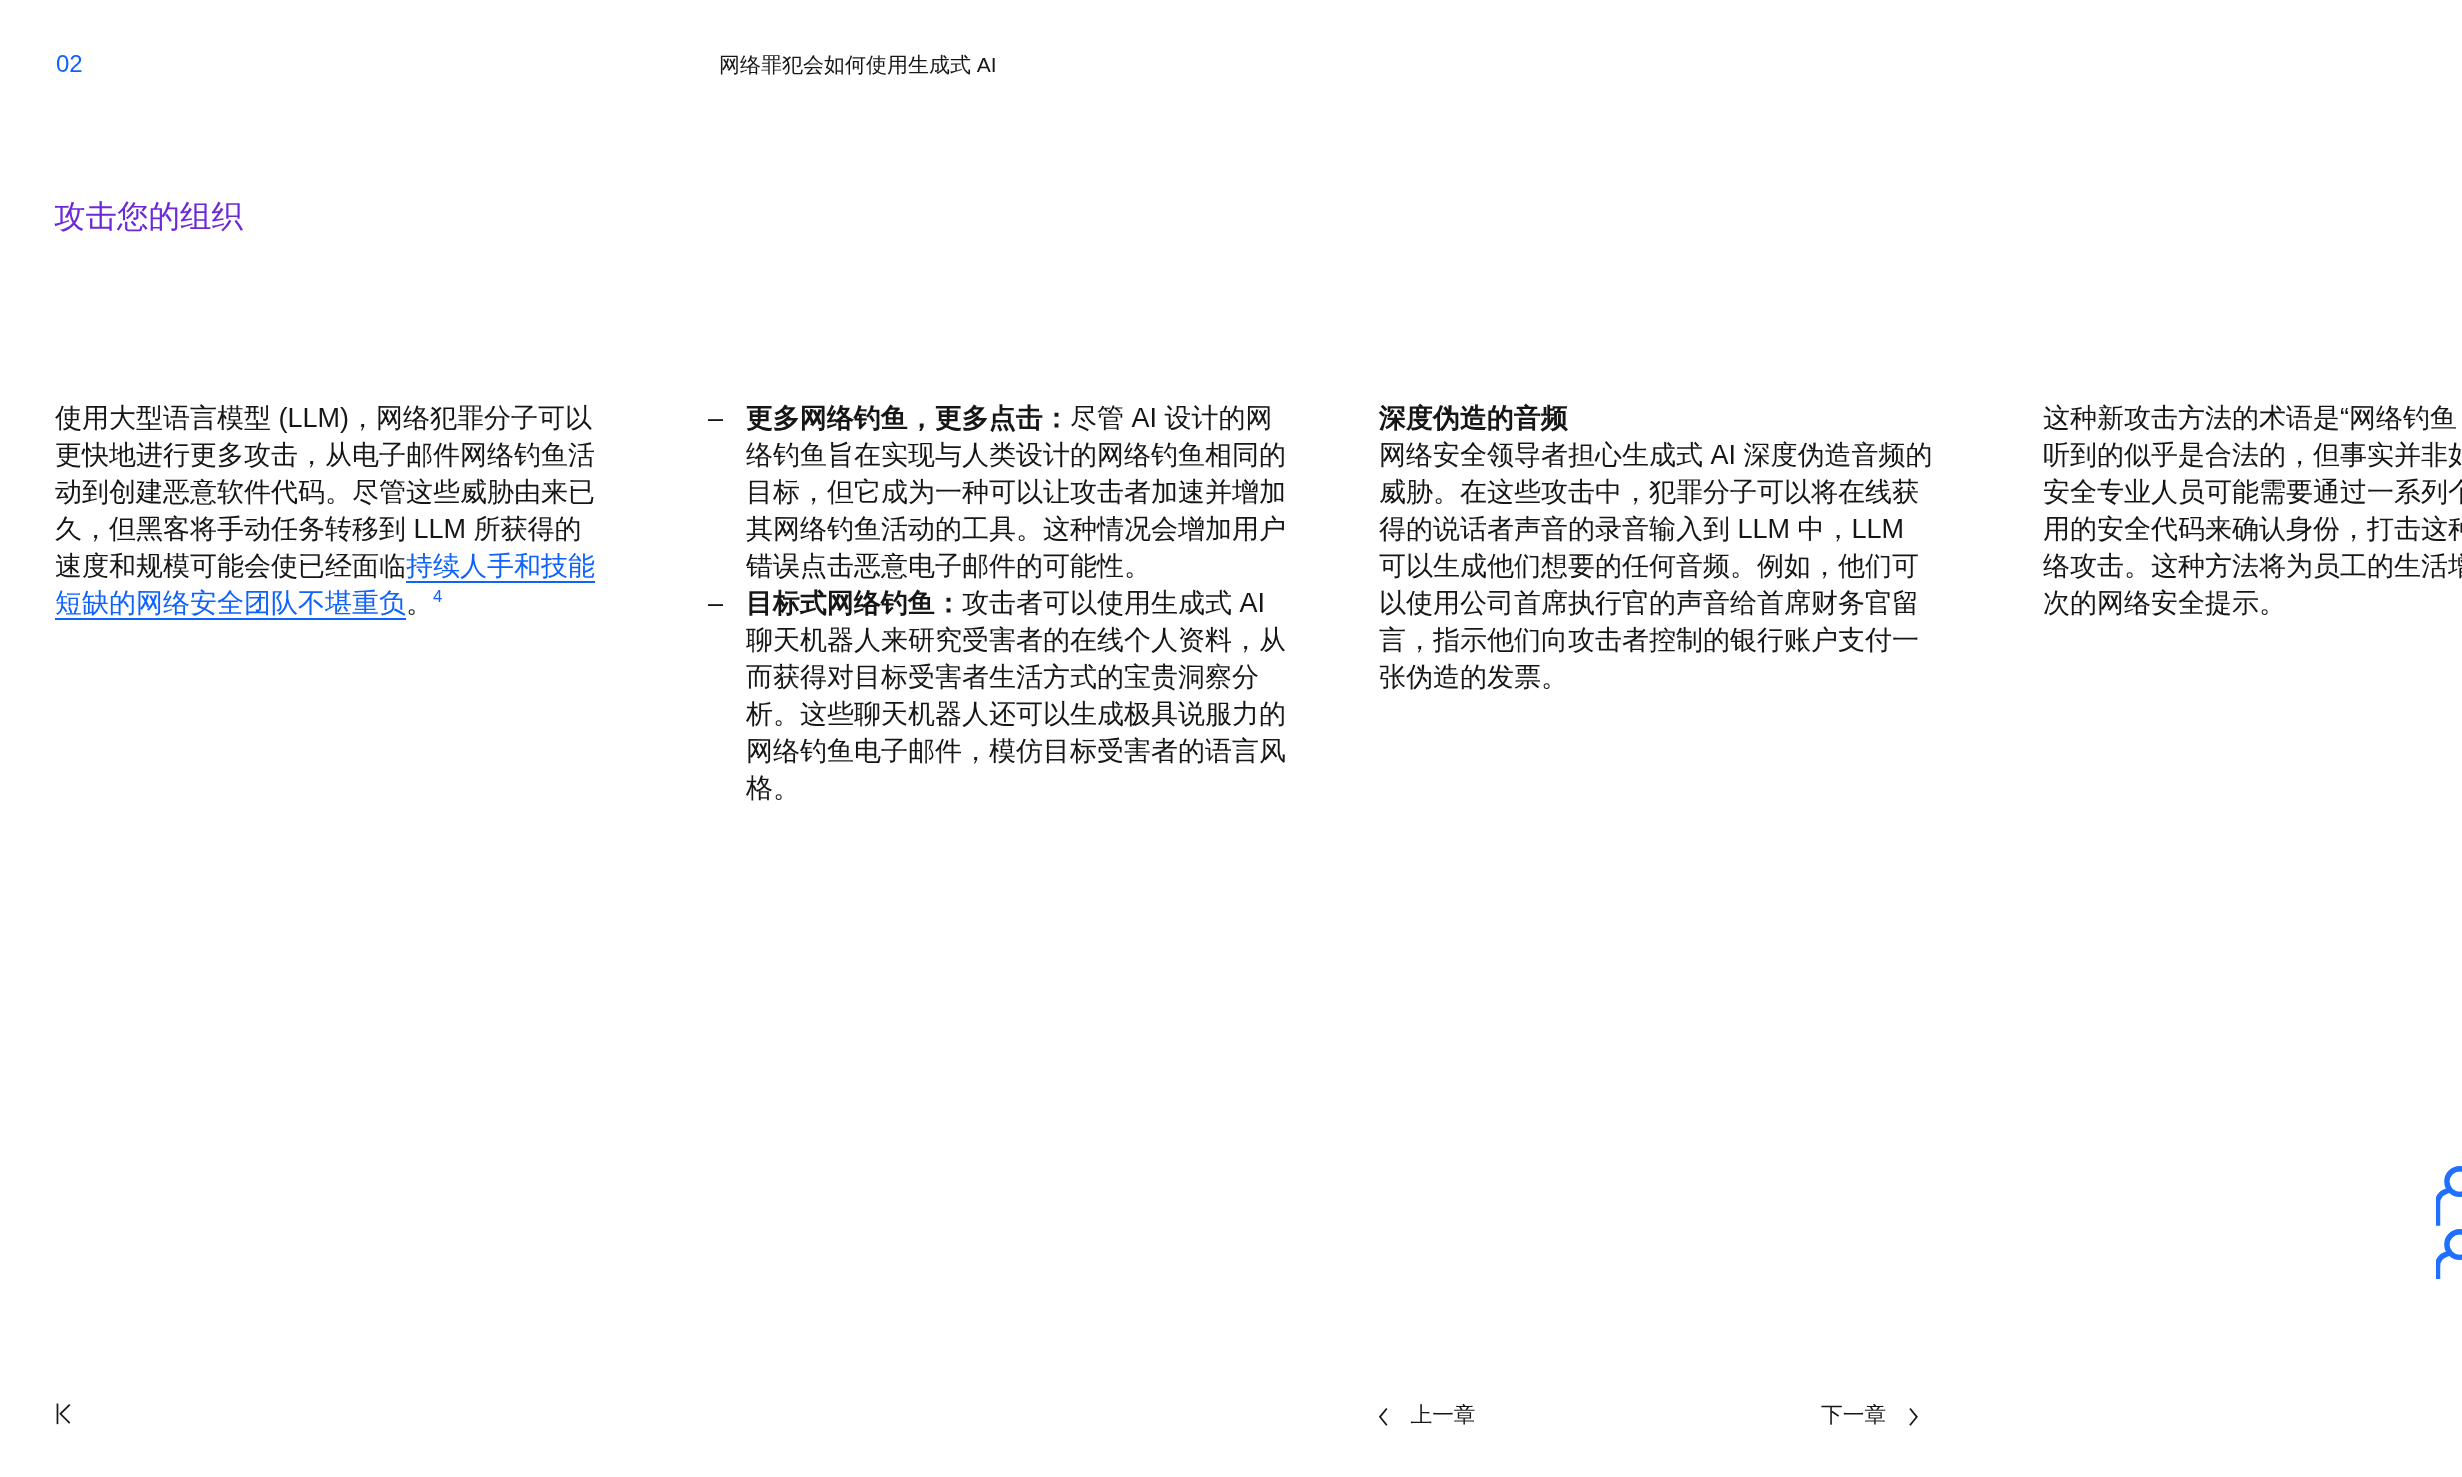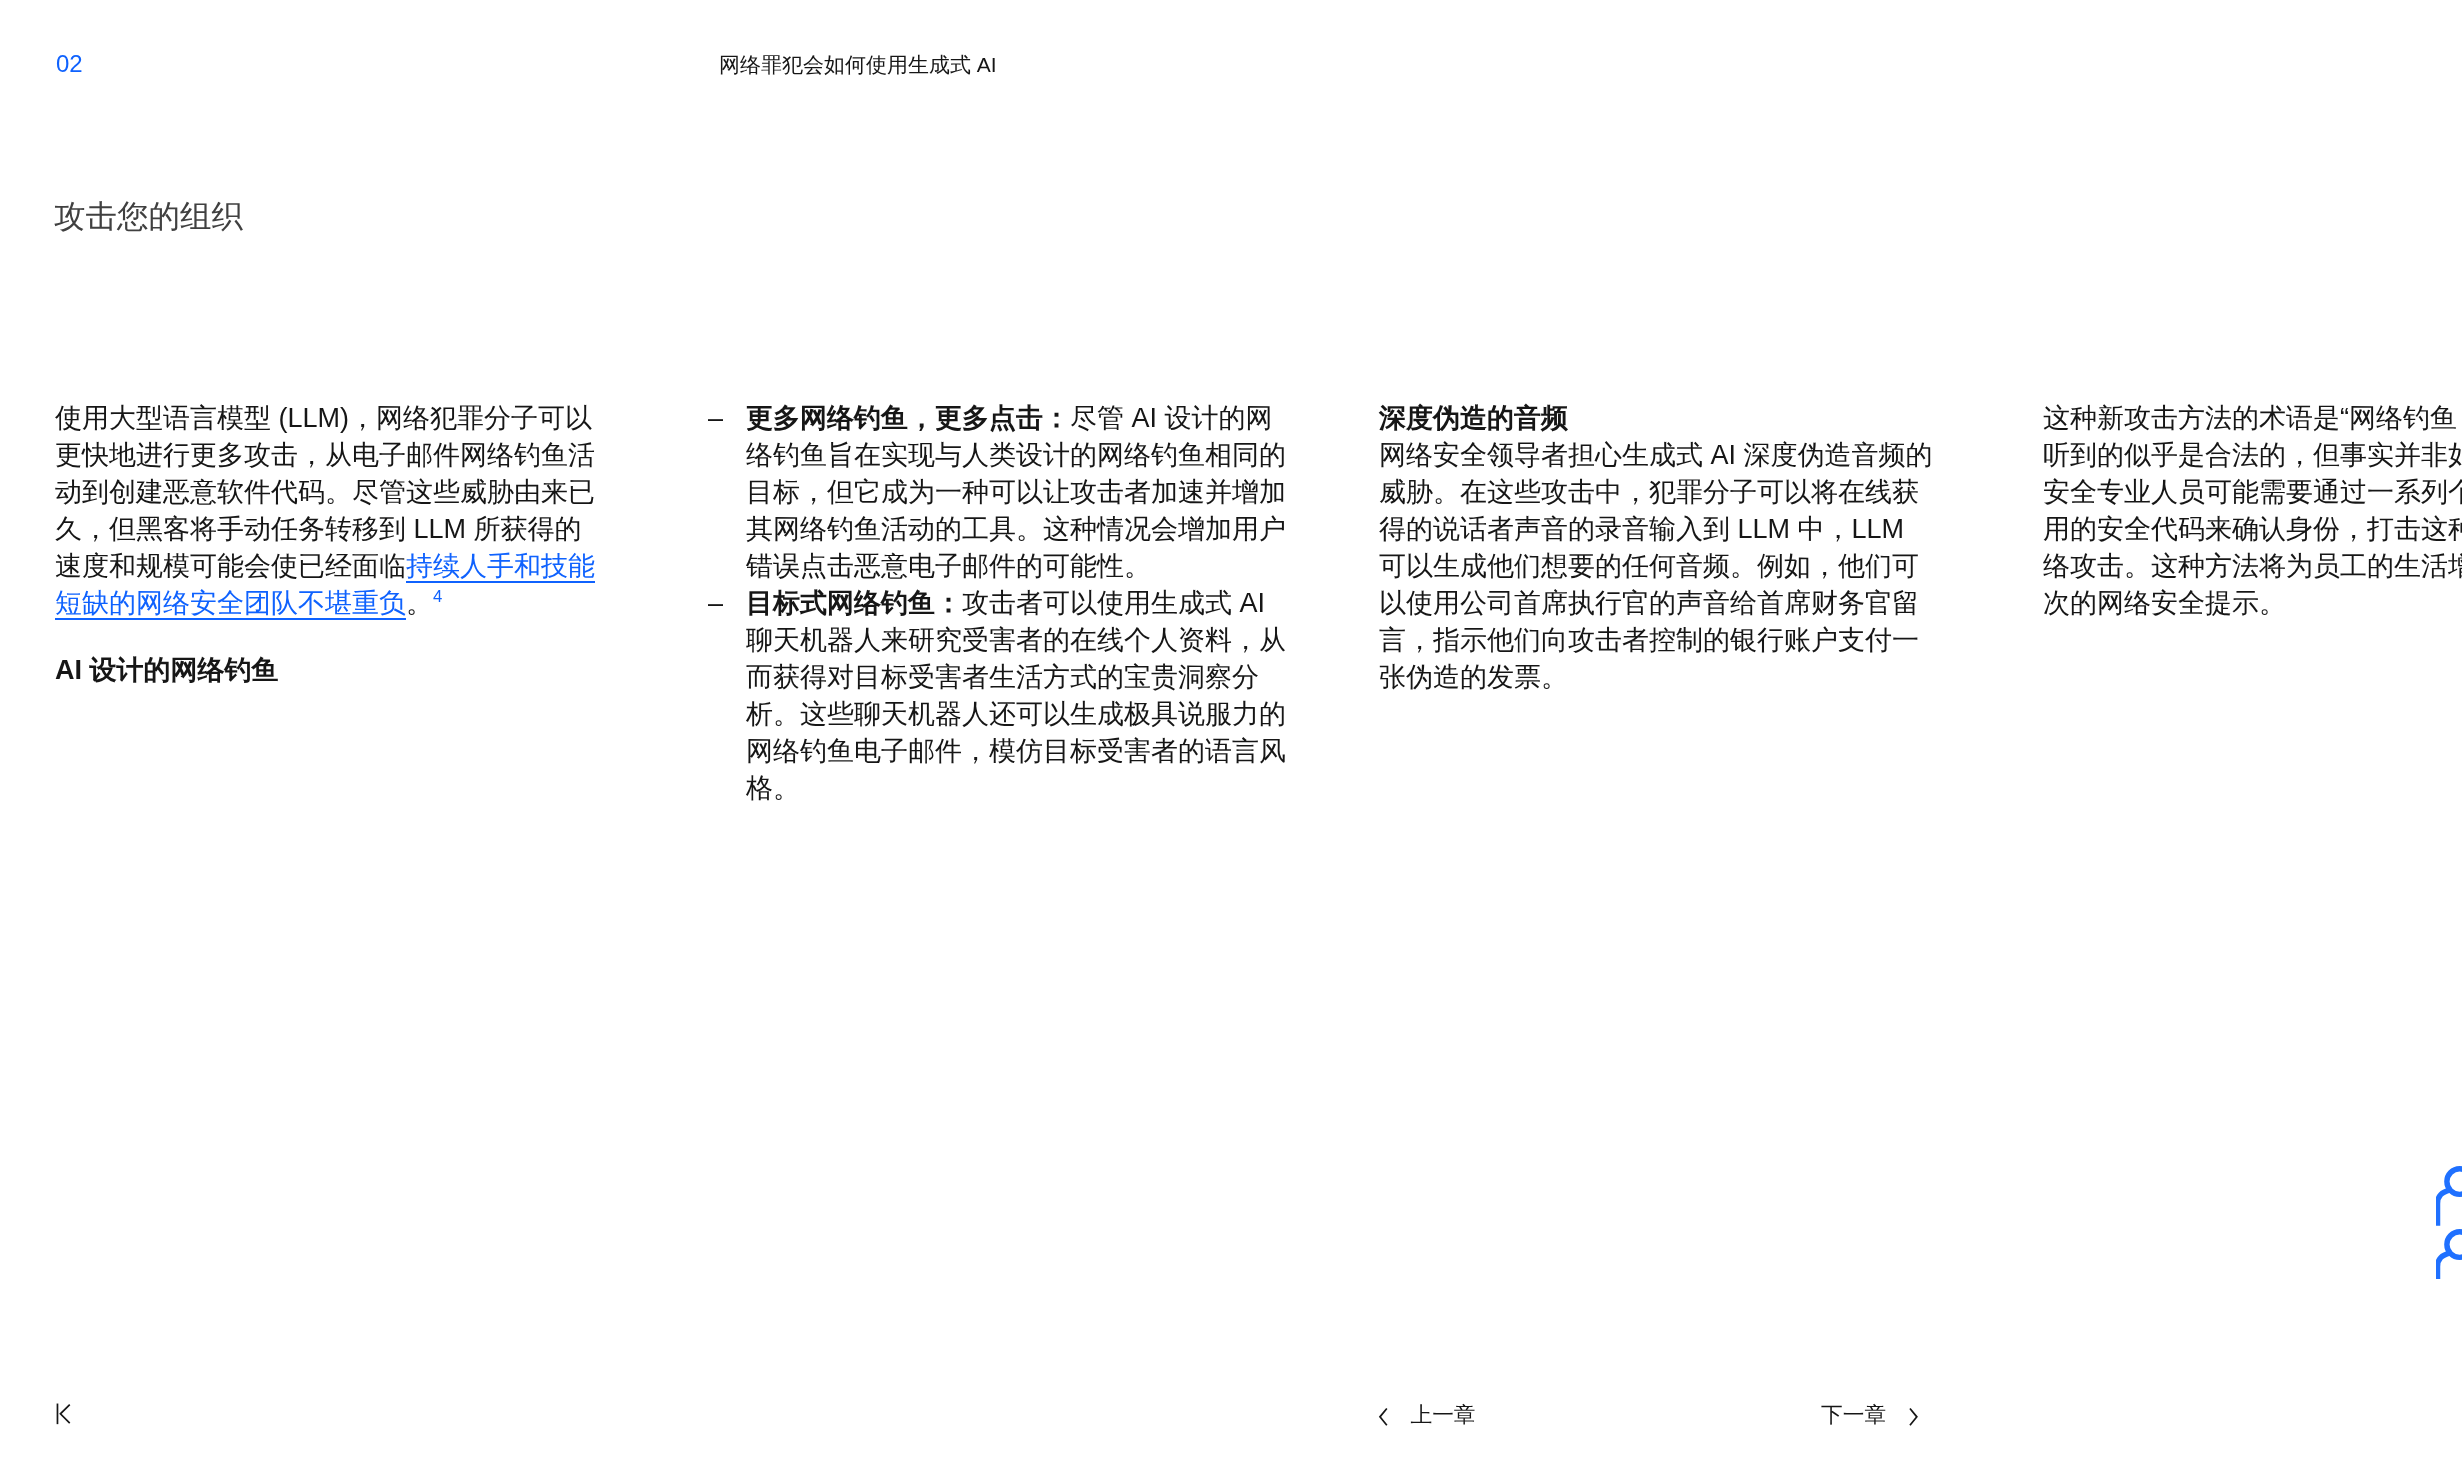--- a/index.html
+++ b/index.html
@@ -5,21 +5,21 @@
   html,body{margin:0;padding:0;}
   body{
     width:2626px;height:1477px;position:relative;overflow:hidden;
     background:#ffffff;color:#161616;
     font-family:"Liberation Sans","DejaVu Sans",sans-serif;
   }
   .abs{position:absolute;}
   
   .chapter-num{left:56px;top:49px;font-size:24px;line-height:29.5px;color:#0f62fe;}
   .running-title{left:719px;top:50px;font-size:21px;line-height:29.5px;color:#161616;}
-  .section-title{left:54px;top:199px;font-size:31.5px;line-height:34px;color:#404040;}
+  .section-title{left:54px;top:199px;font-size:31.5px;line-height:34px;color:#6d28d9;}
   
   .col{top:400px;font-size:27px;line-height:37px;color:#161616;letter-spacing:0;}
   .col p{margin:0;}
   .col h3{margin:0;font-size:27px;line-height:37px;font-weight:700;}
   #col1{left:55px;width:549px;}
   #col2{left:708px;width:585px;}
   #col3{left:1379px;width:554px;}
   #col4{left:2043px;width:566px;}
   #col1 .para-1{margin:0 0 0 0;}
   #col1 h3{margin-top:29.5px;}
@@ -39,21 +39,20 @@
 </style>
 </head>
 <body>
 
 <div class="abs chapter-num">02</div>
 <div class="abs running-title">网络罪犯会如何使用生成式 AI</div>
 <div class="abs section-title">攻击您的组织</div>
 
 <div id="col1" class="abs col">
   <p class="para-1"><span>使用大型语言模型 (LLM)，网络犯罪分子可以更快地进行更多攻击，从电子邮件网络钓鱼活动到创建恶意软件代码。尽管这些威胁由来已久，但黑客将手动任务转移到 LLM 所获得的速度和规模可能会使已经面临</span><a class="link">持续人手和技能短缺的网络安全团队不堪重负</a><span>。</span><sup class="fn">4</sup></p>
-  <h3>AI 设计的网络钓鱼</h3>
 </div>
 
 <div id="col2" class="abs col">
   <div class="bullet">
     <span class="dash">–</span><span class="bold">更多网络钓鱼，更多点击：</span><span>尽管 AI 设计的网络钓鱼旨在实现与人类设计的网络钓鱼相同的目标，但它成为一种可以让攻击者加速并增加其网络钓鱼活动的工具。这种情况会增加用户错误点击恶意电子邮件的可能性。</span>
   </div>
   <div class="bullet">
     <span class="dash">–</span><span class="bold">目标式网络钓鱼：</span><span>攻击者可以使用生成式 AI 聊天机器人来研究受害者的在线个人资料，从而获得对目标受害者生活方式的宝贵洞察分析。这些聊天机器人还可以生成极具说服力的网络钓鱼电子邮件，模仿目标受害者的语言风格。</span>
   </div>
 </div>

